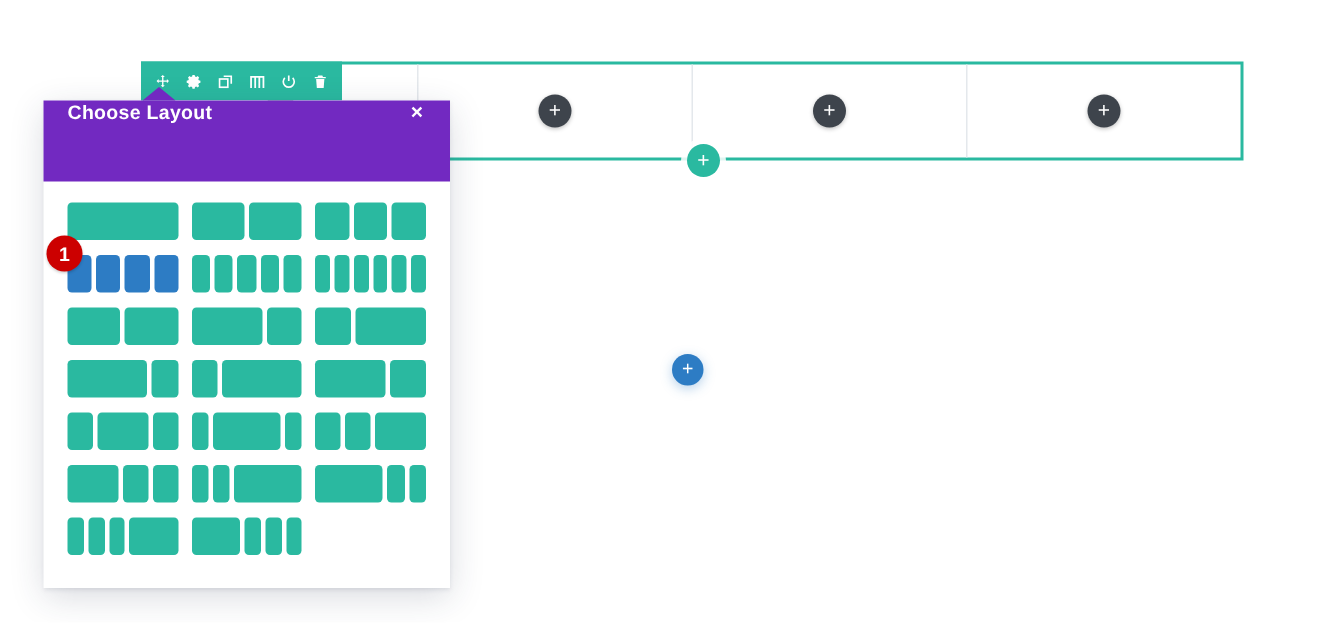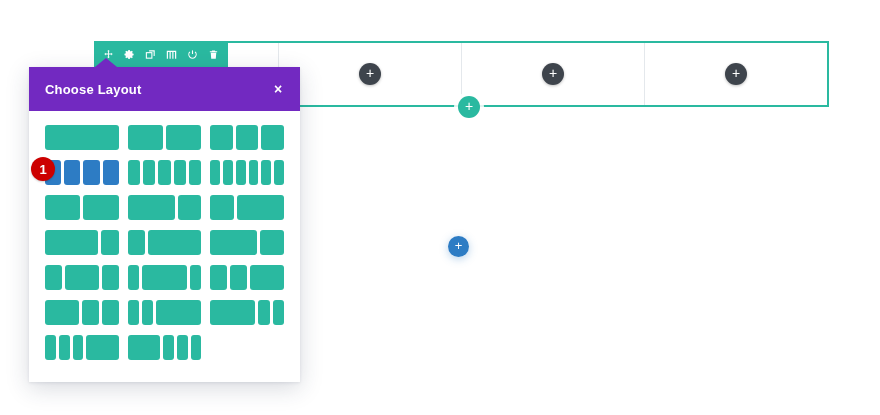--- a/index.html
+++ b/index.html
@@ -76,22 +76,22 @@
 
   
   .modal {
     position: absolute; left: 29px; top: 67px;
     width: 271px;
     background: #ffffff;
     box-shadow: 0 6px 22px rgba(40,50,80,.18), 0 1px 3px rgba(40,50,80,.10);
     z-index: 10;
   }
   .modal-header {
-    height: 44px; background: #7229c1;
-    display: flex; align-items: center; justify-content: space-between;
+    height: 54px; background: #7229c1;
+    display: flex; align-items: flex-start; justify-content: space-between;
     padding: 0 14px 0 16px;
   }
   .modal-title {
     color: #fff; font-size: 13px; font-weight: bold; letter-spacing: .2px;
   }
   .modal-close {
     color: #fff; font-size: 14px; font-weight: bold; line-height: 1;
     width: 16px; text-align: center; cursor: pointer;
   }
   .modal-pointer {

